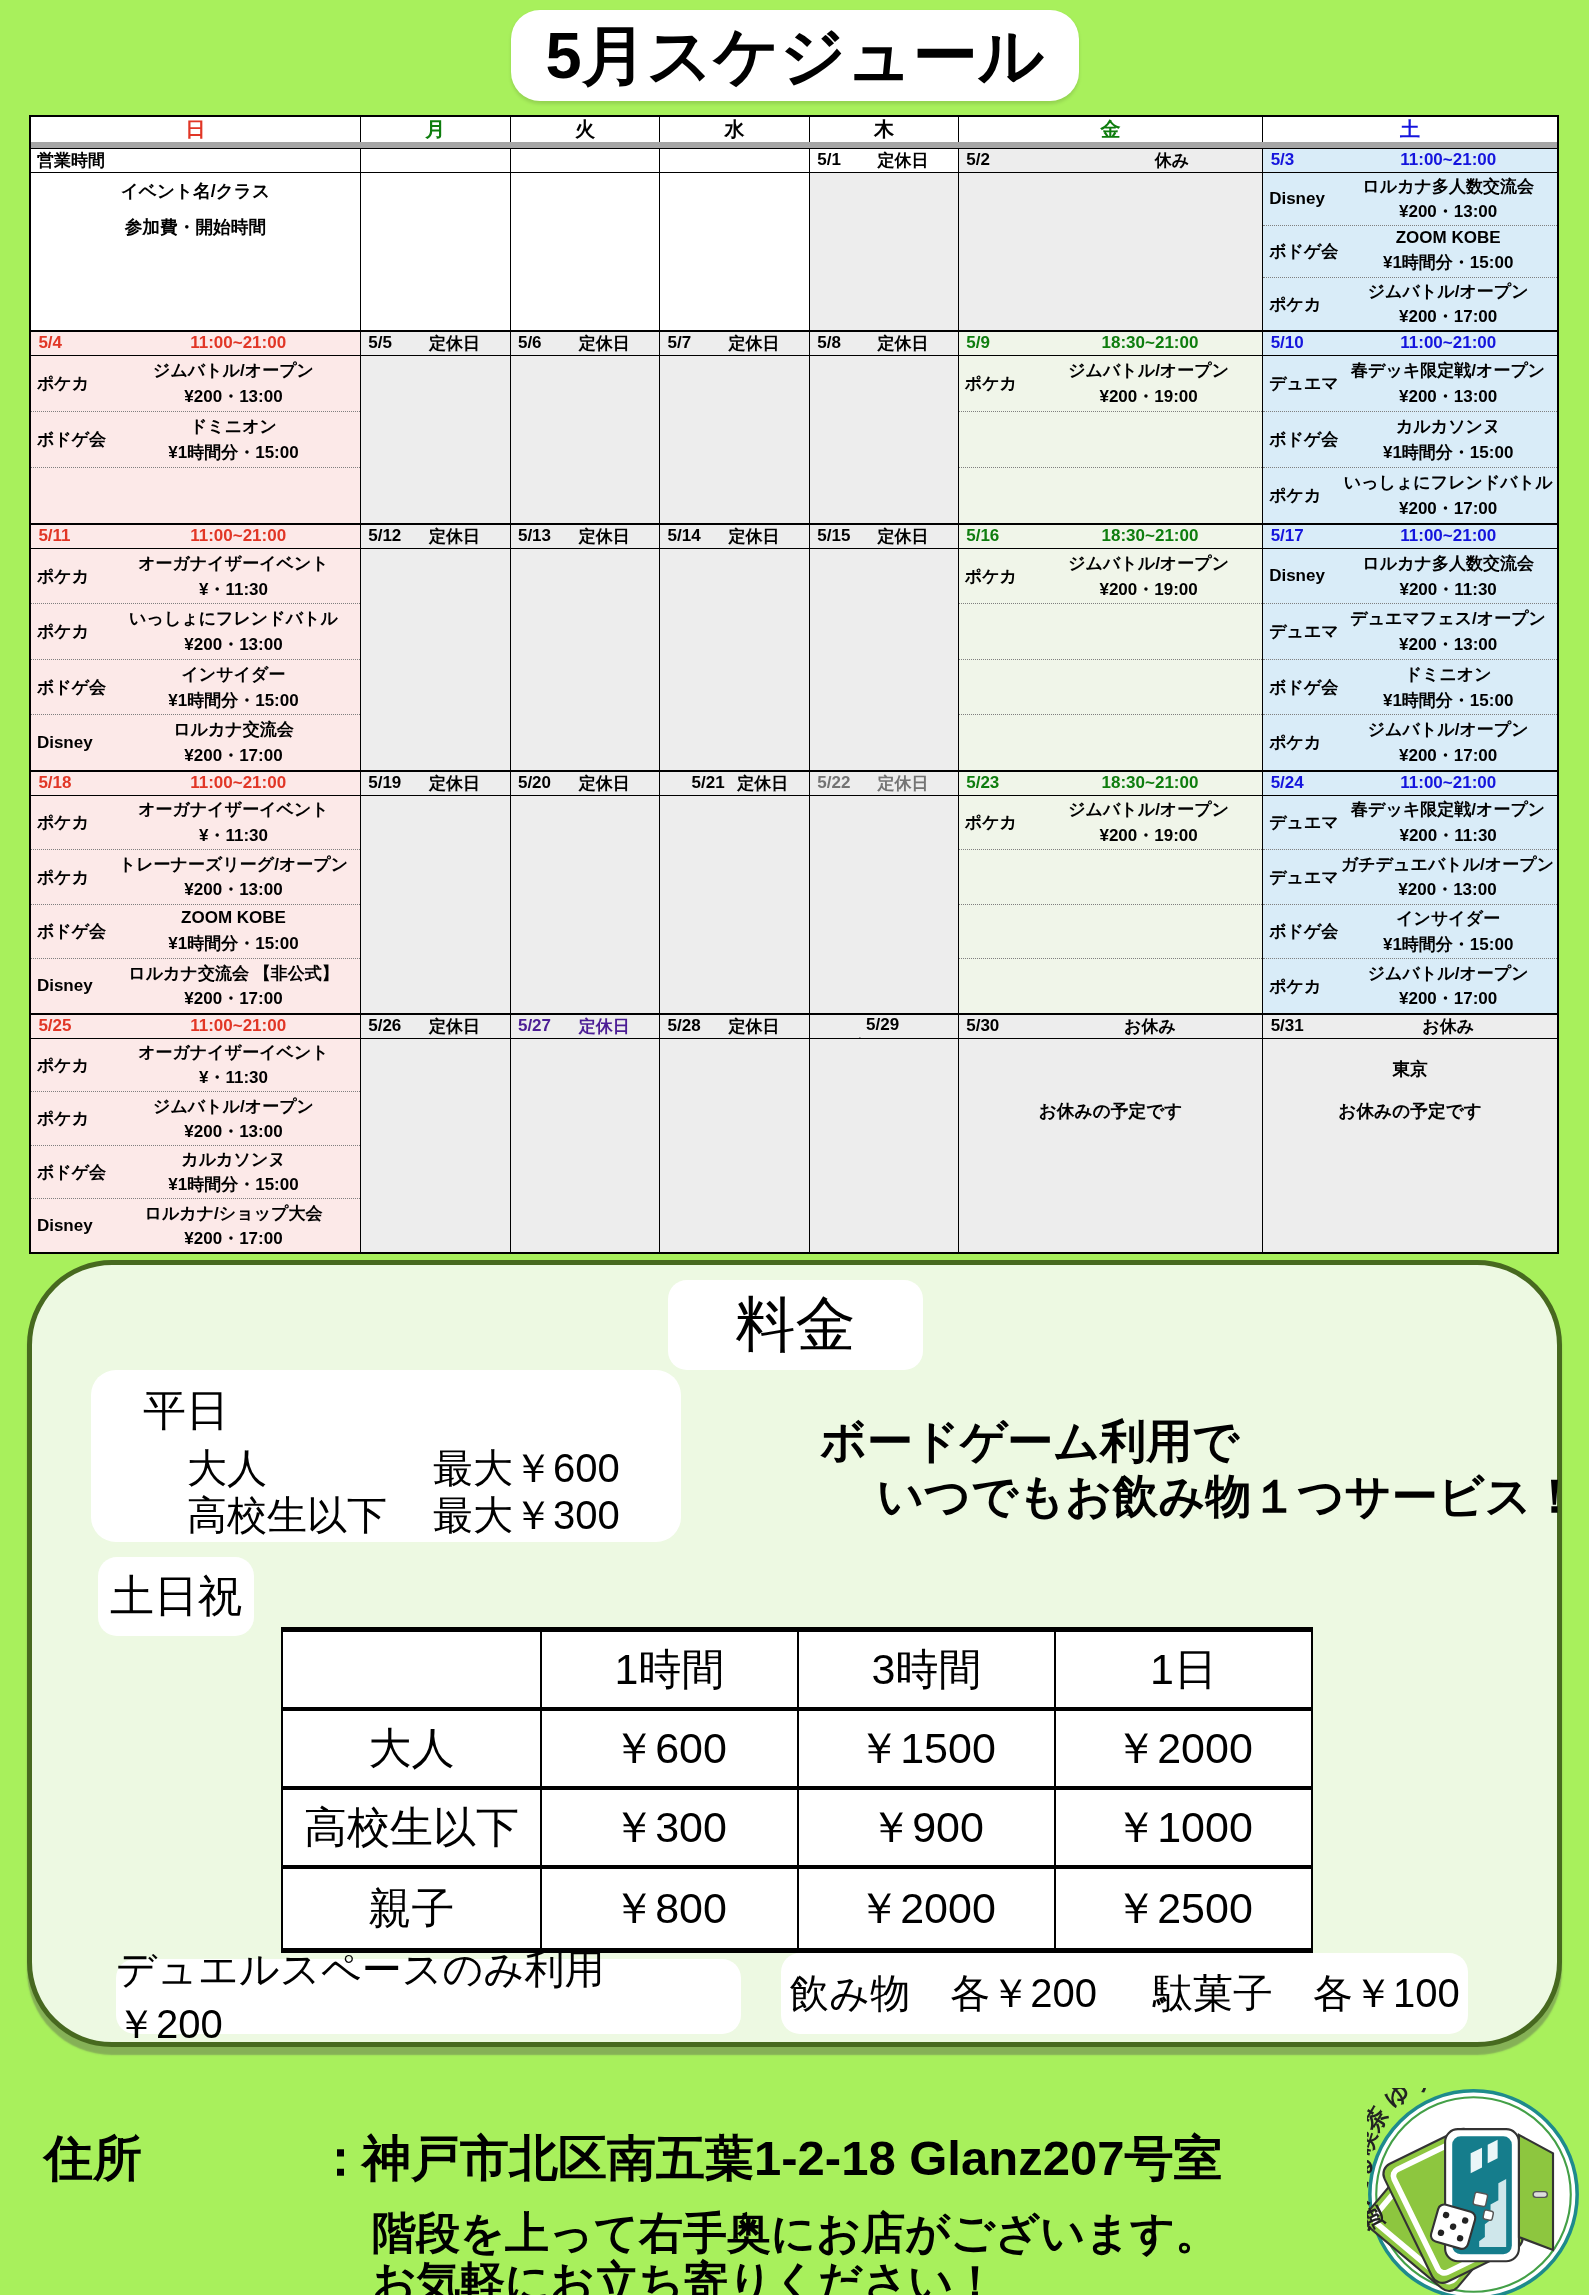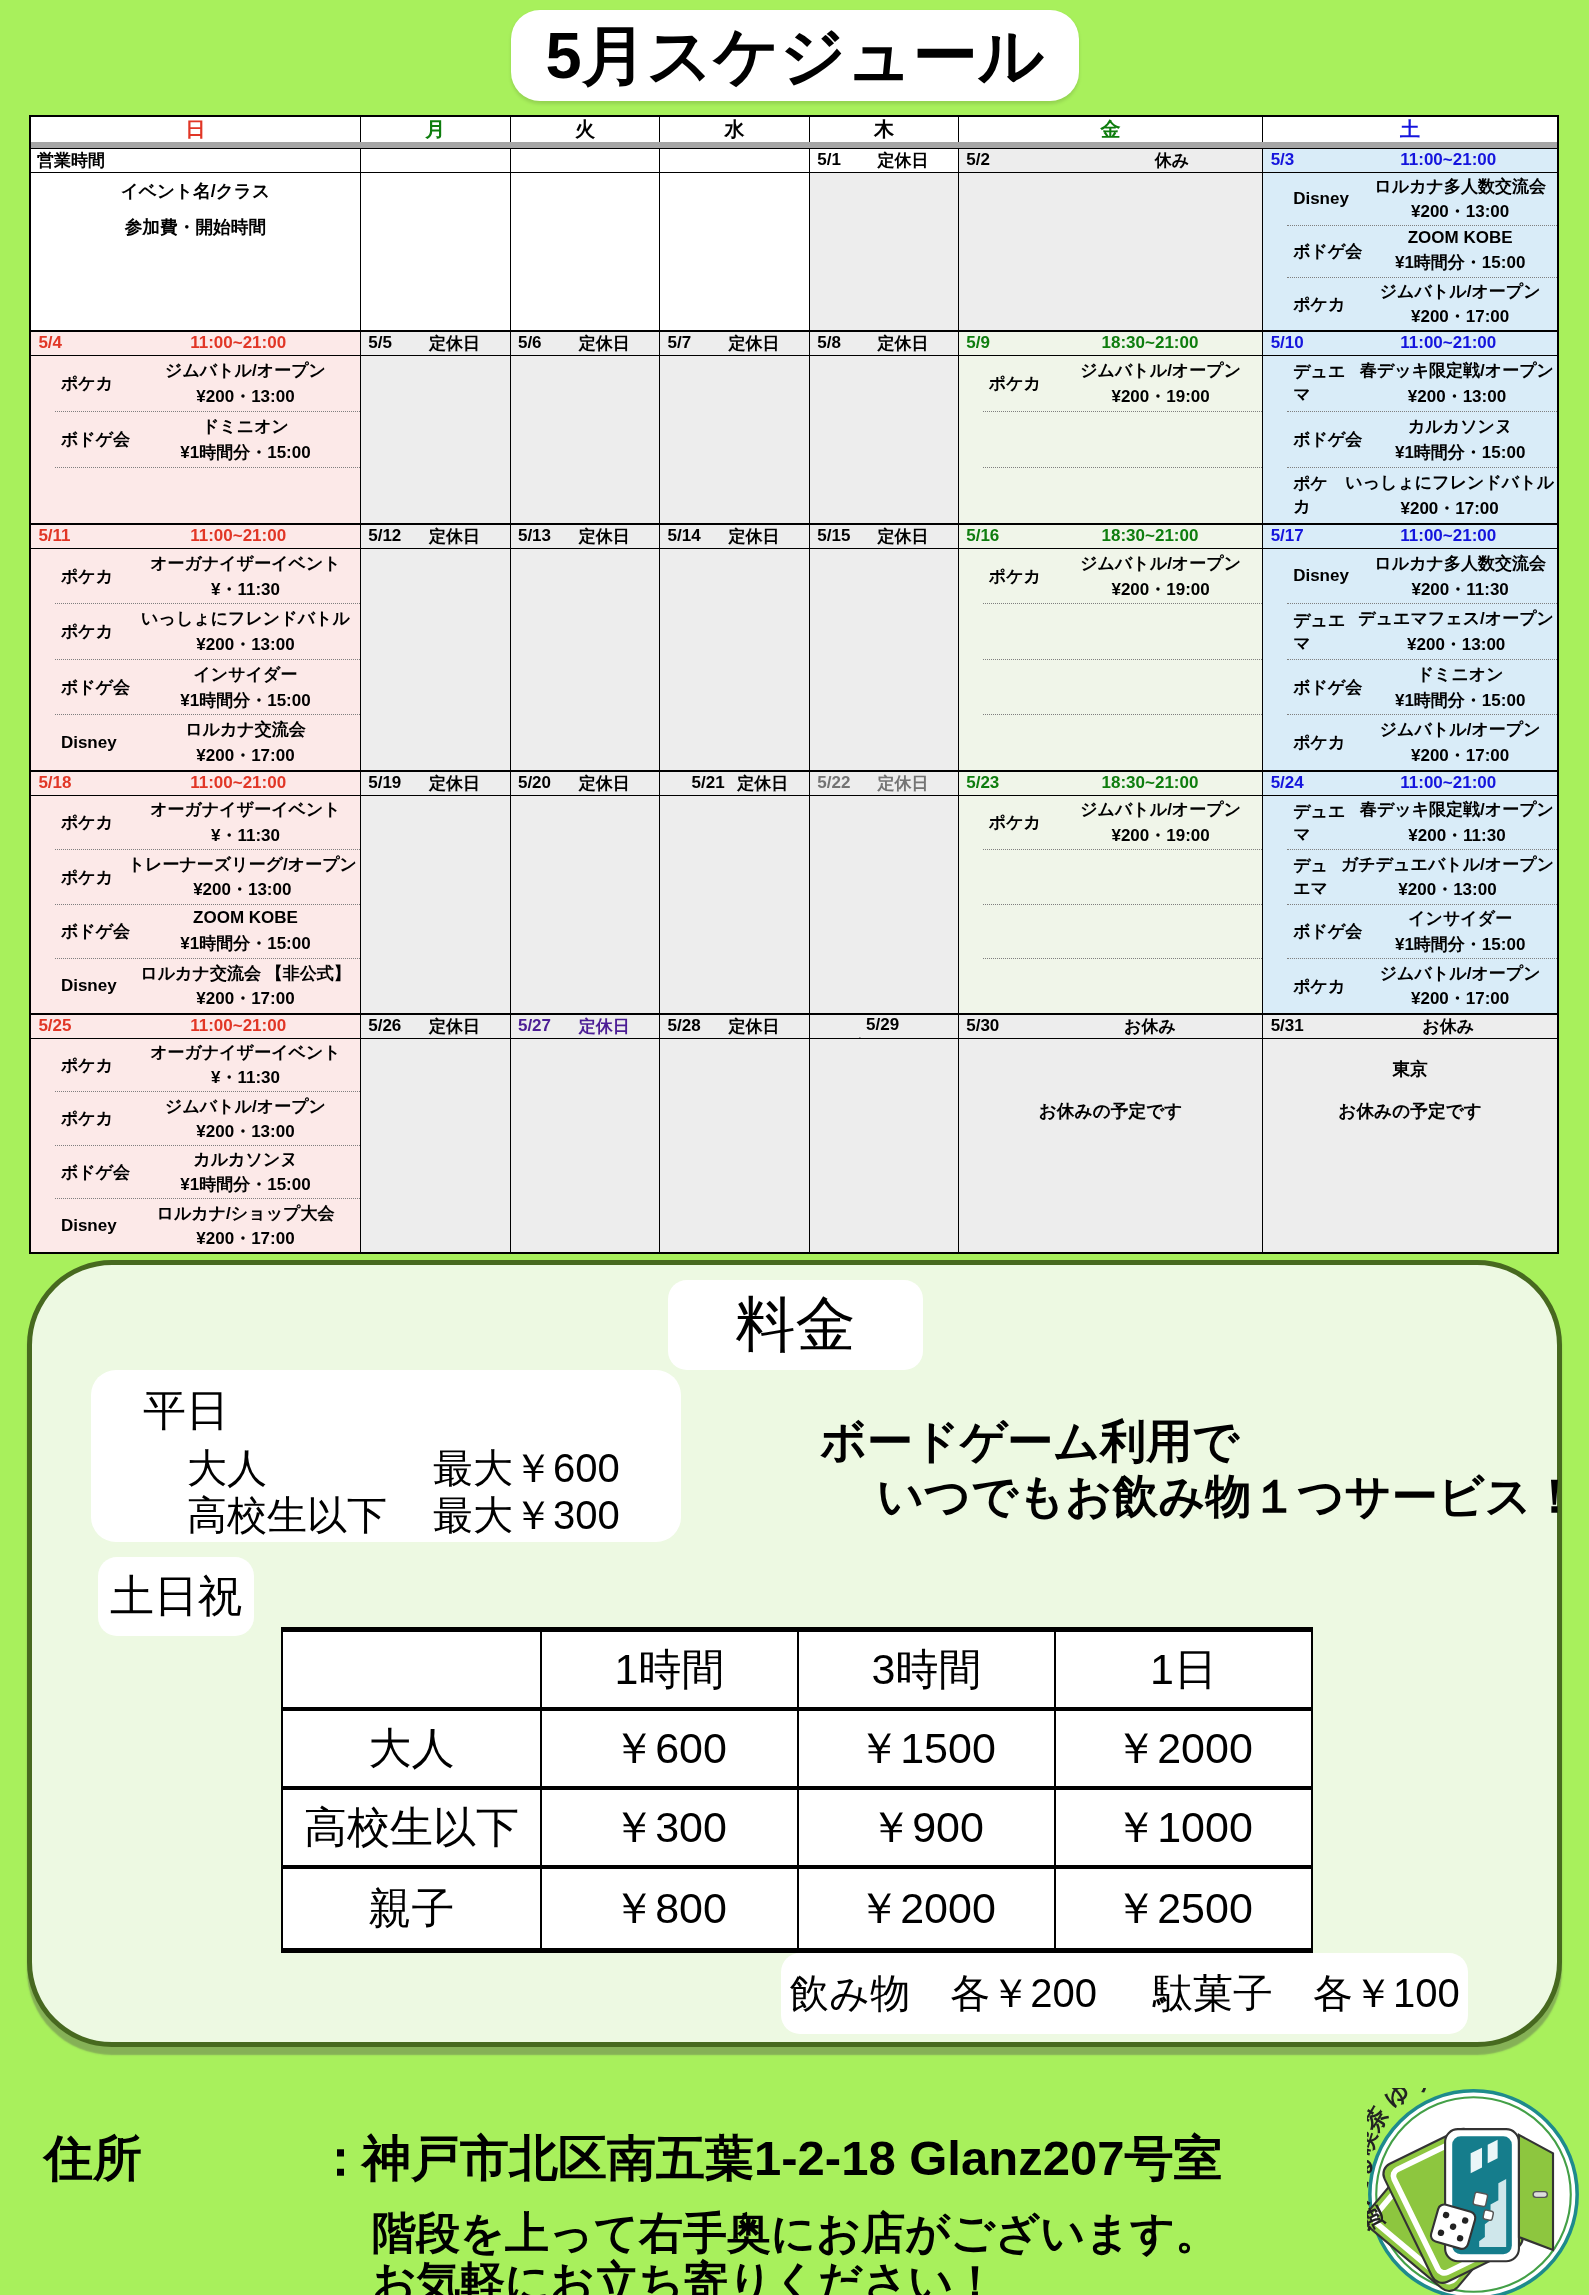--- a/index.html
+++ b/index.html
@@ -17,21 +17,21 @@
   .crow .cell:first-child{border-left:none;}
   .cal-dayrow{height:25px;}
   .dayname{display:flex;align-items:center;justify-content:center;font-size:20px;}
   .band{height:5.9px;background:#a6a6a6;border-bottom:1.5px solid #000;}
   .cal-daterow{height:26px;border-top:2.2px solid #000;border-bottom:1.5px solid #000;}
   .cal-daterow.first{border-top:none;height:24px;}
   .datecell{display:flex;align-items:center;font-size:17px;}
   .dd{width:34%;padding-left:7.4px;box-sizing:border-box;}
   .dt{flex:1;text-align:center;padding-right:8%;}
   .hourslabel{display:flex;align-items:center;padding-left:5.9px;font-size:17px;color:#000;}
-  .slotcell{display:flex;flex-direction:column;padding-left:24px;}
+  .slotcell{display:flex;flex-direction:column;}
   .slot{flex:1;display:flex;min-height:0;}
   .slot + .slot{border-top:1.5px dotted #7f7f7f;}
   .sl{width:79px;padding-left:5.9px;display:flex;align-items:center;font-size:17px;box-sizing:border-box;}
   .sb{flex:1;display:flex;flex-direction:column;justify-content:space-evenly;text-align:center;
       font-size:17px;white-space:nowrap;padding-right:2.9px;}
   .infocell{text-align:center;font-size:17.7px;padding-top:5.9px;}
   .infoline + .infoline{margin-top:11.8px;}
   .restcell{text-align:center;font-size:17.7px;}
   .rtop{margin-top:17.7px;height:26.5px;}
   .rmsg{margin-top:16px;}
@@ -568,20 +568,23 @@
         <div class="wt-cell">￥1000</div>
       </div>
       <div class="wt-row">
         <div class="wt-cell">親子</div>
         <div class="wt-cell">￥800</div>
         <div class="wt-cell">￥2000</div>
         <div class="wt-cell">￥2500</div>
       </div>
     </div>
 
+  <div id="duel-box">
+    <span>デュエルスペースのみ利用　￥200</span>
+  </div>
 
   <div id="snack-box">
     <span>飲み物　各￥200</span>
     <span>駄菓子　各￥100</span>
   </div>
 
   <div class="addr" id="addr-label">住所</div>
   <div class="addr" id="addr-colon">：</div>
   <div class="addr" id="addr-value">神戸市北区南五葉1-2-18 Glanz207号室</div>
   <div class="addr" id="addr-note1">階段を上って右手奥にお店がございます。</div>

